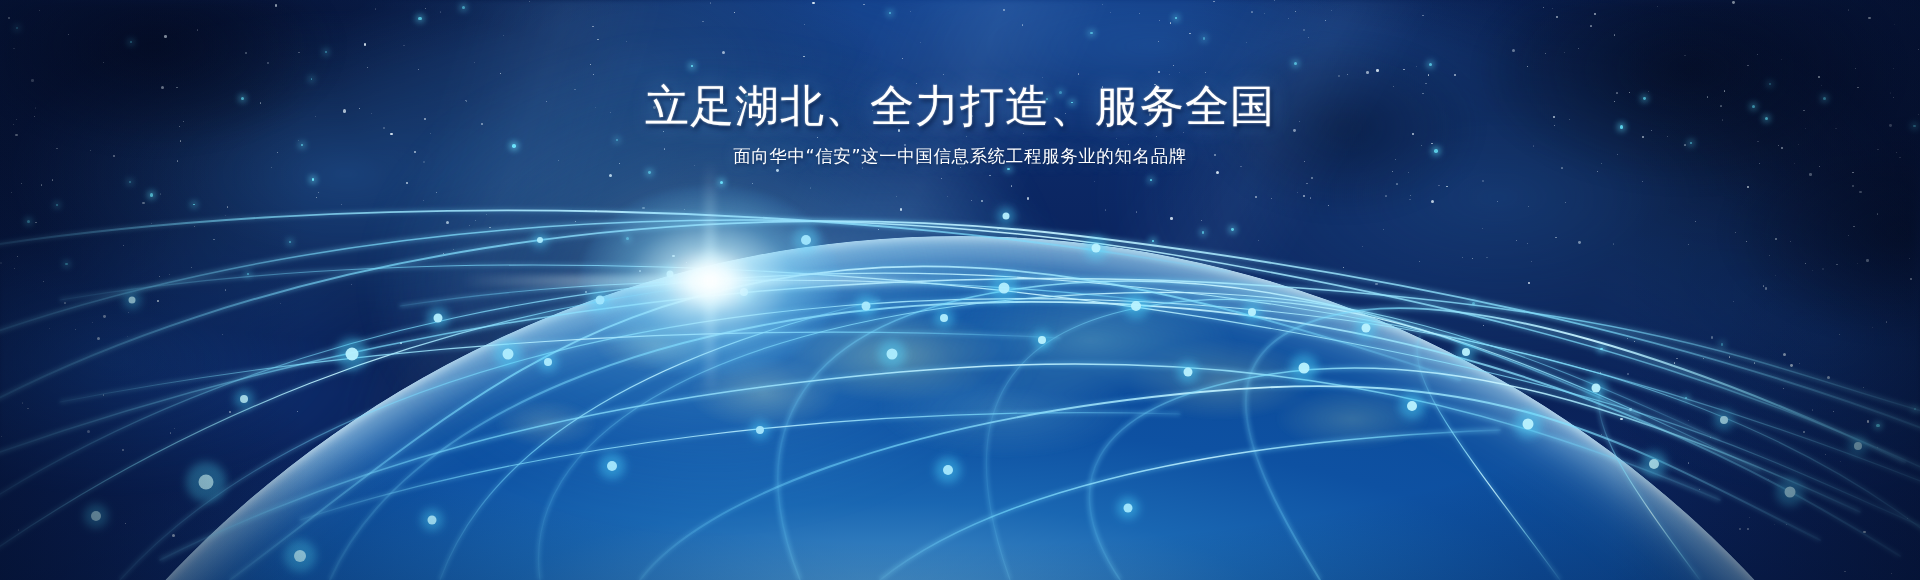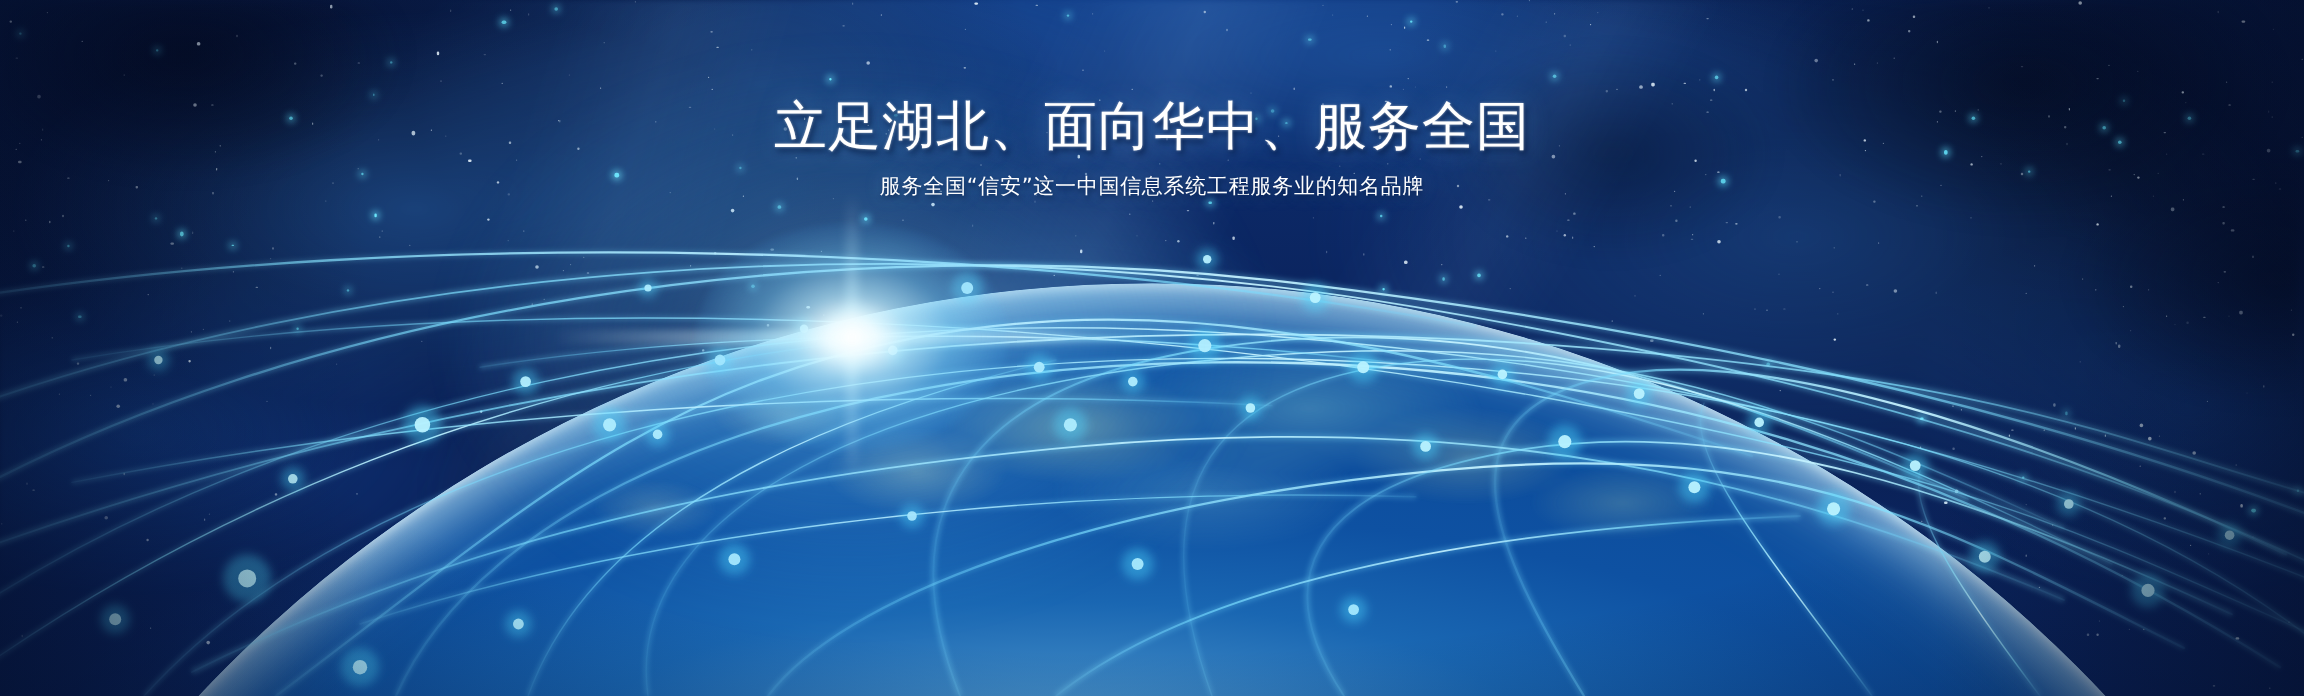--- a/index.html
+++ b/index.html
@@ -936,17 +936,17 @@
     <div class="halo"></div>
     <div class="ray-h"></div>
     <div class="ray-v"></div>
     <div class="core"></div>
   </div>
 
   <div class="layer" id="bottom-glow"></div>
   <div class="layer" id="vignette"></div>
 
   <div id="copy">
-    <h1 id="headline">立足湖北、面向华中、服务全国</h1>
-    <p id="subhead">服务全国“信安”这一中国信息系统工程服务业的知名品牌</p>
+    <h1 id="headline">立足湖北、全力打造、服务全国</h1>
+    <p id="subhead">面向华中“信安”这一中国信息系统工程服务业的知名品牌</p>
   </div>
 
 </div>
 
 </body></html>

